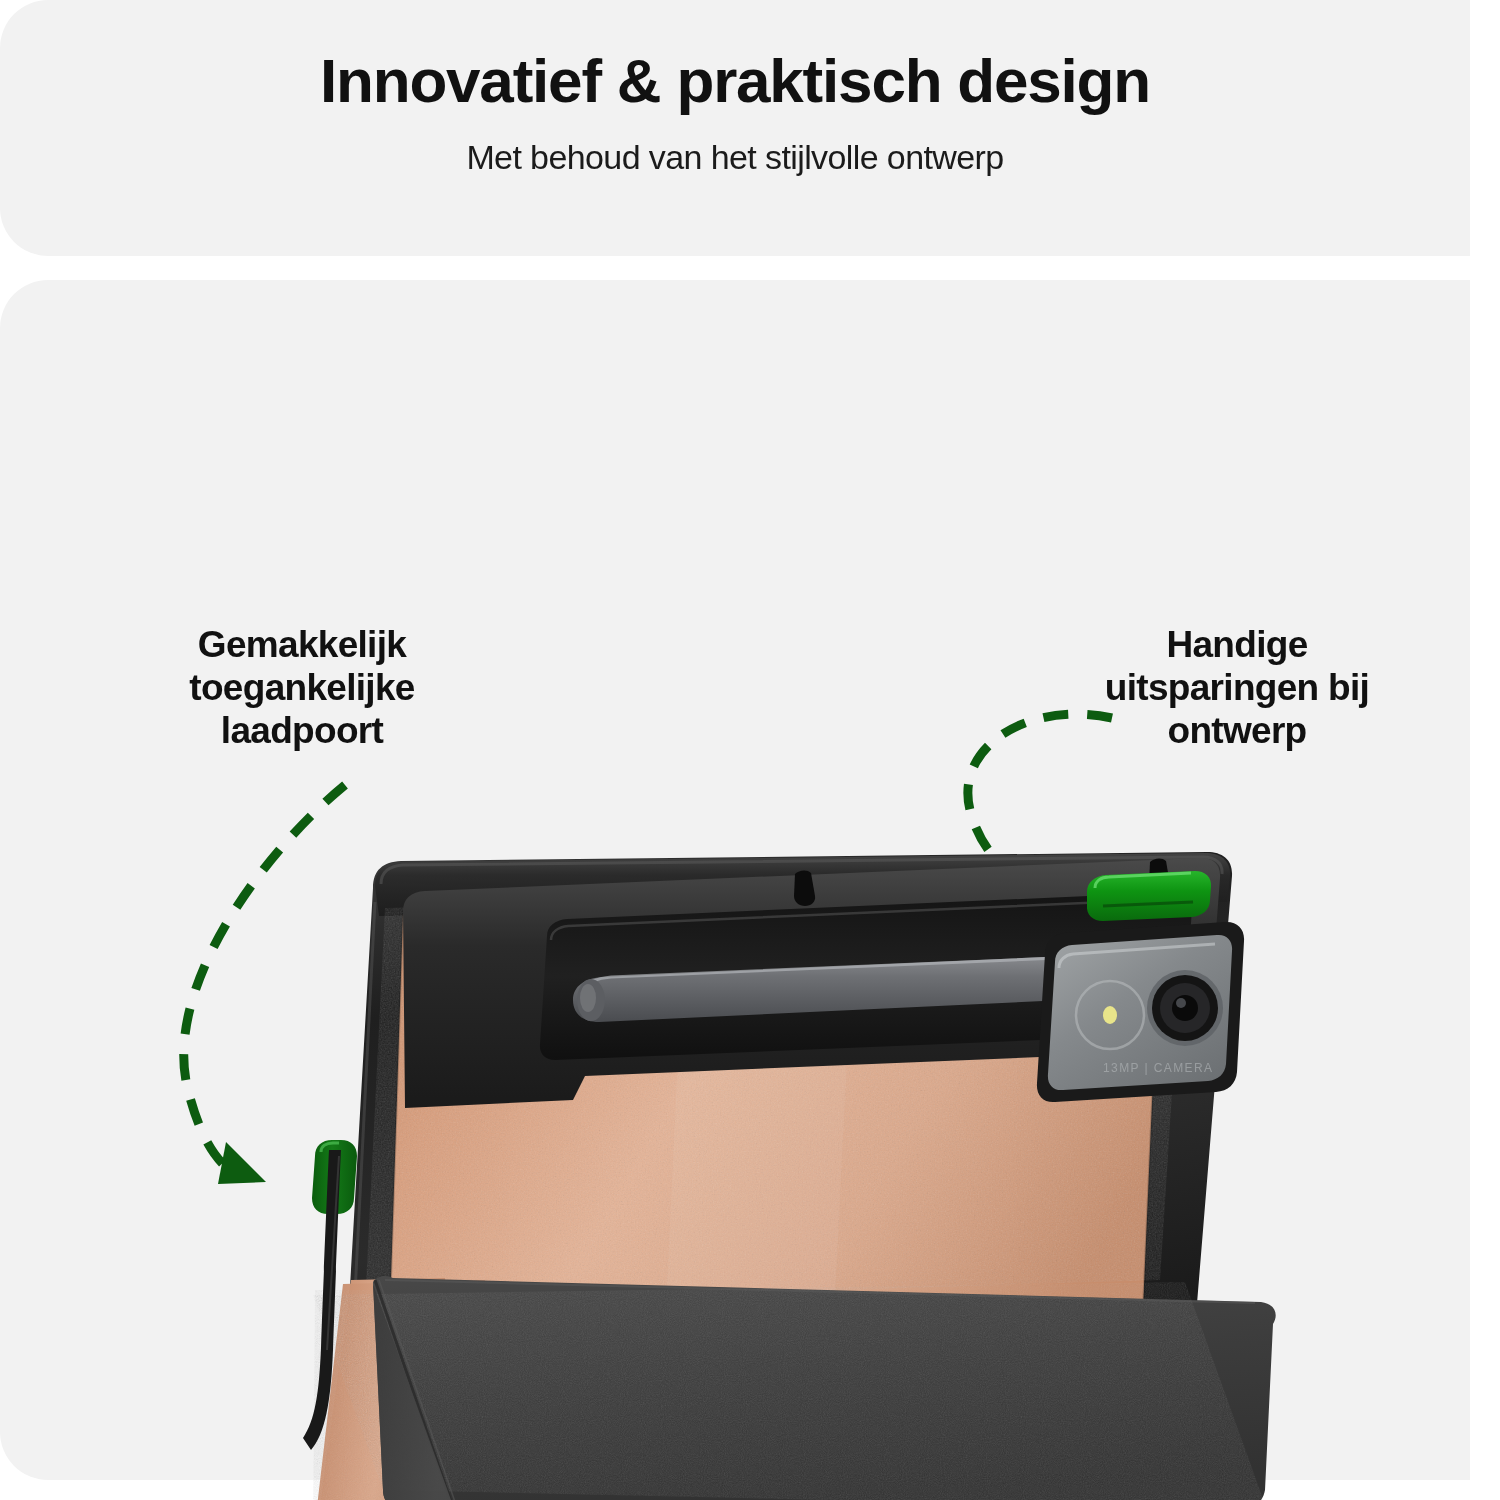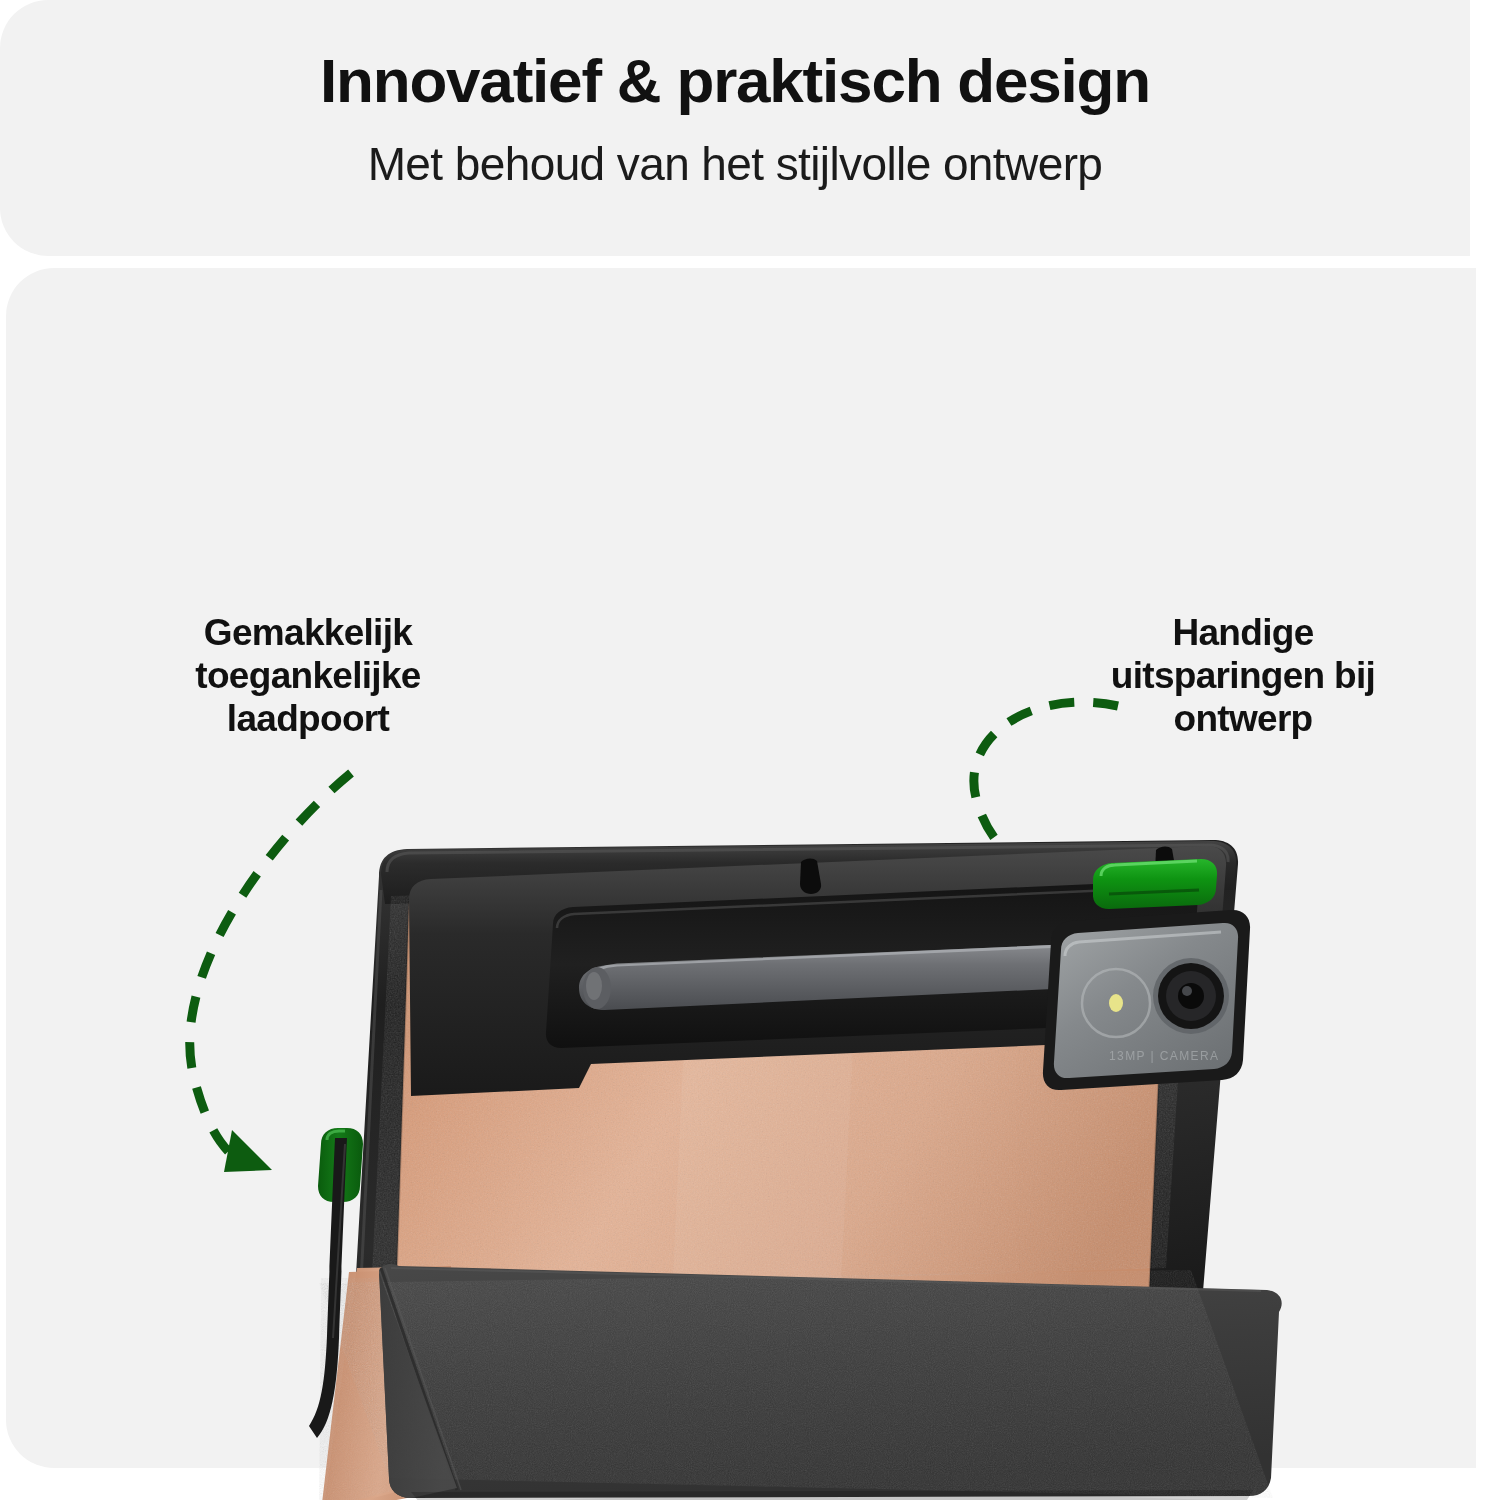--- a/index.html
+++ b/index.html
@@ -2,27 +2,27 @@
 <html><head>
 <meta charset="utf-8">
 <style>
   html,body{margin:0;padding:0;background:#ffffff;}
   body{width:1500px;height:1500px;font-family:"Liberation Sans",sans-serif;overflow:hidden;}
   #stage{position:relative;width:1500px;height:1500px;background:#ffffff;}
 
   .card{position:absolute;background:#f2f2f2;}
   #header-card{left:0;top:0;width:1470px;height:256px;
       border-radius:48px 0 0 48px;}
-  #hero-card{left:0;top:268px;width:1470px;height:1200px;
-      border-radius:48px 0 0 48px;margin-left:6px;}
+  #hero-card{left:0;top:280px;width:1470px;height:1200px;
+      border-radius:48px 0 0 48px;}
 
   #header-title{position:absolute;left:0;top:50px;width:1470px;text-align:center;
       font-size:62px;font-weight:700;color:#111111;letter-spacing:-1.2px;line-height:1;}
   #header-subtitle{position:absolute;left:0;top:138px;width:1470px;text-align:center;
-      font-size:46px;font-weight:400;color:#1b1b1b;letter-spacing:-0.6px;line-height:1.15;}
+      font-size:34px;font-weight:400;color:#1b1b1b;letter-spacing:-0.6px;line-height:1.15;}
 
   .callout{position:absolute;font-size:37px;font-weight:700;color:#111111;
       line-height:1.16;letter-spacing:-0.7px;text-align:center;}
   #callout-charging{left:112px;top:344px;width:380px;}
   #callout-buttons{left:1072px;top:344px;width:330px;}
 
   .arrow-svg{position:absolute;overflow:visible;pointer-events:none;}
   #arrow-charging{left:140px;top:480px;width:260px;height:440px;}
   #arrow-buttons{left:940px;top:410px;width:240px;height:220px;}
 

